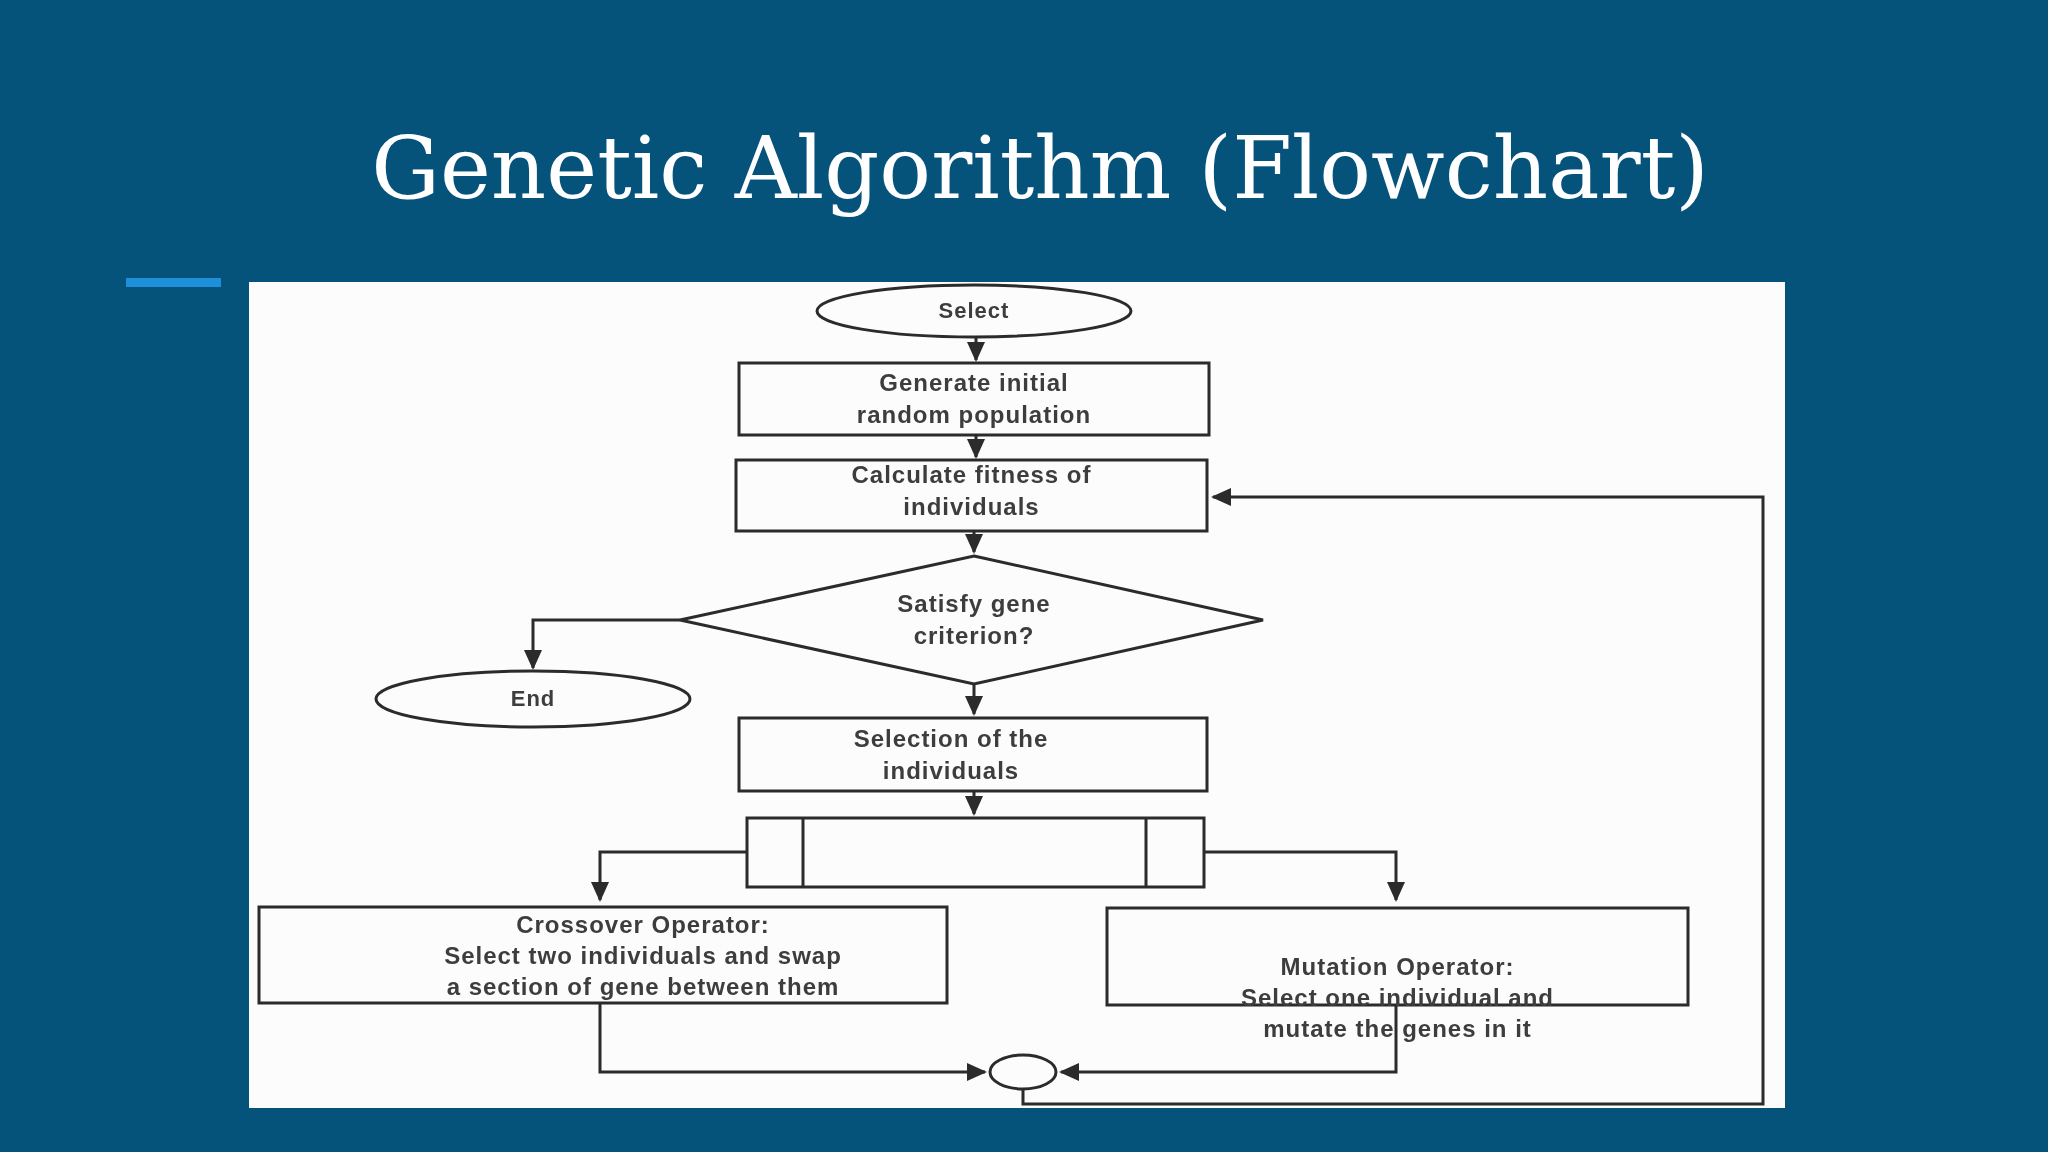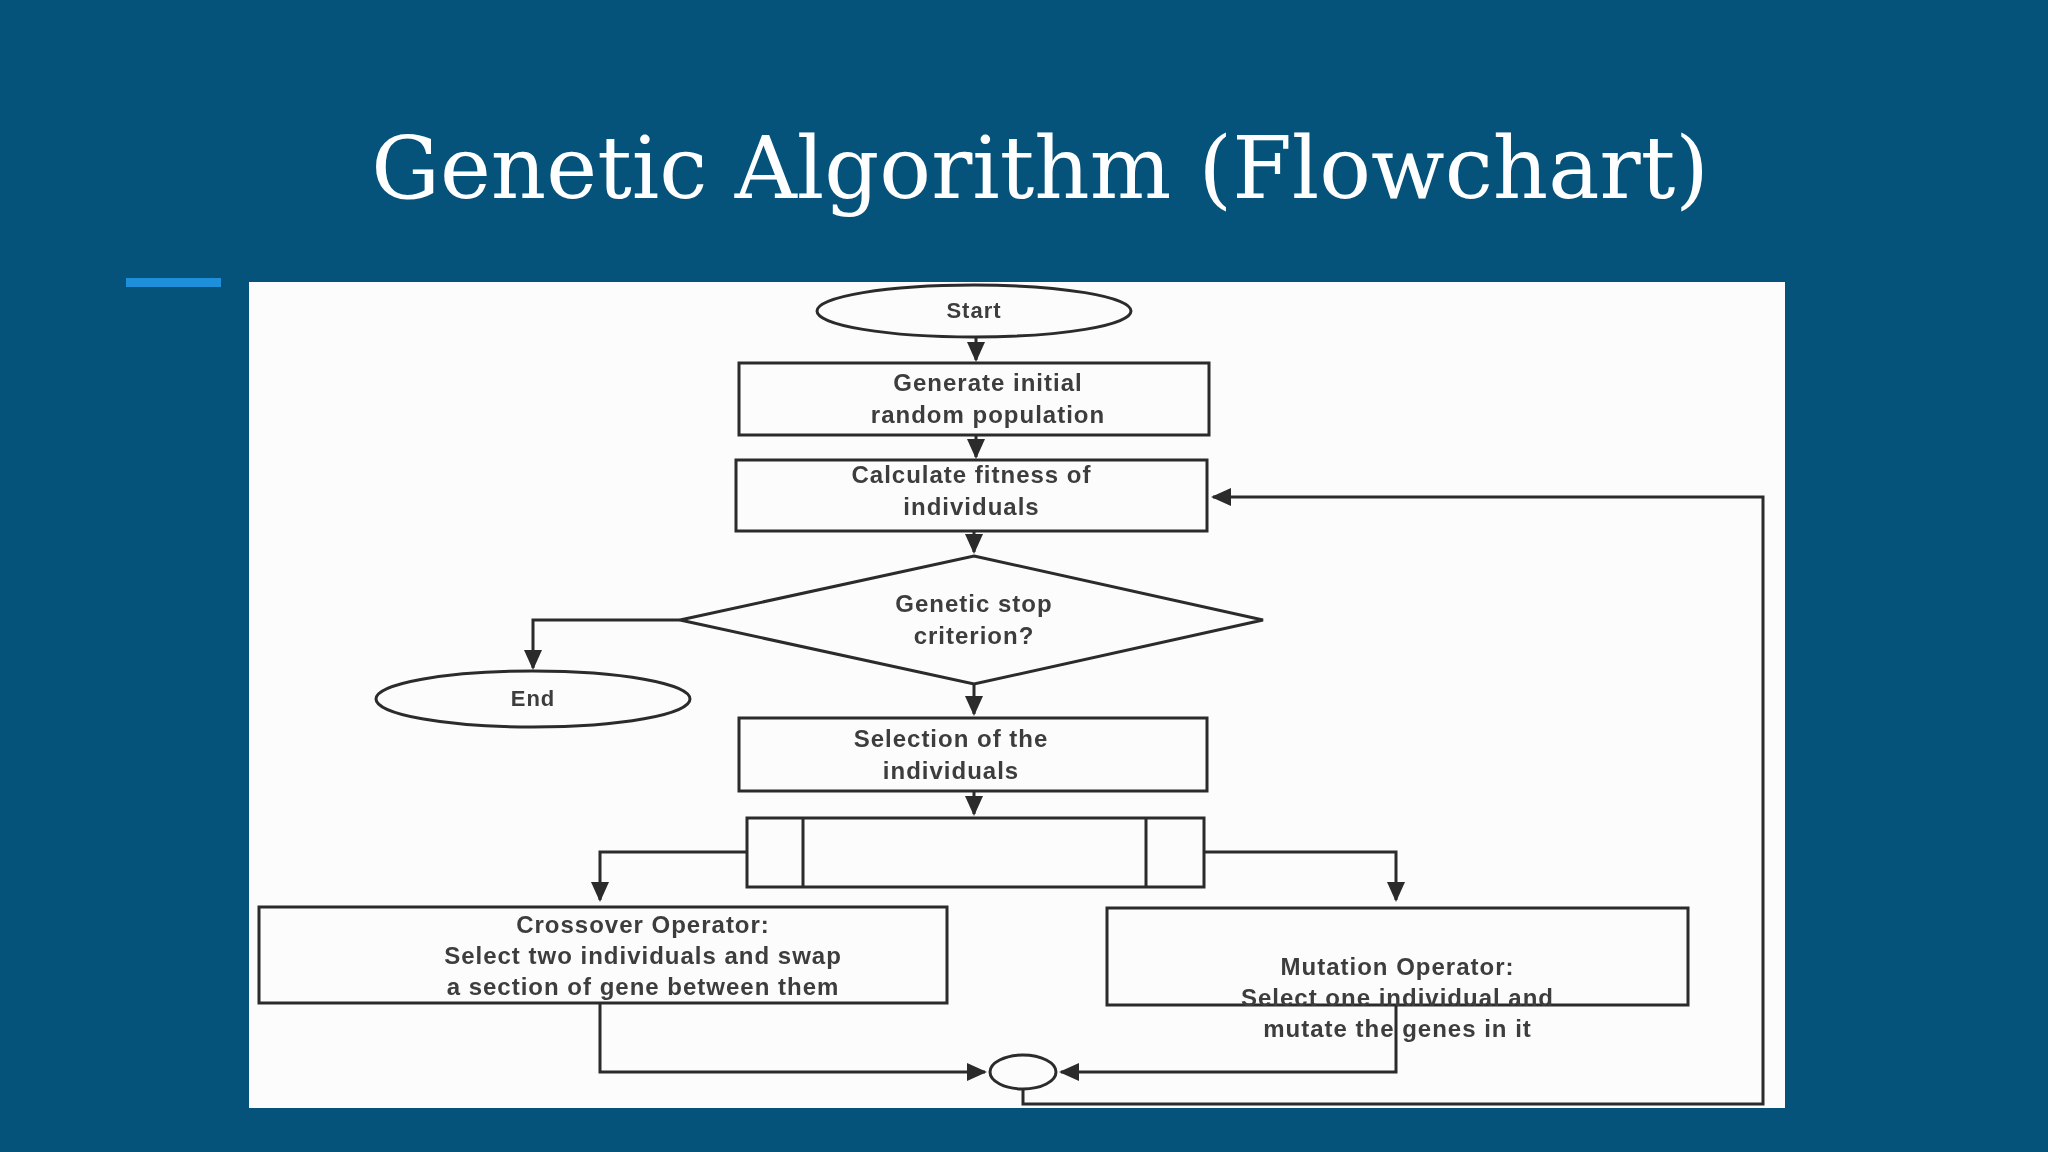--- a/index.html
+++ b/index.html
@@ -61,26 +61,26 @@
       <path class="pline" marker-end="url(#ah)" d="M431,338 H284 V386"></path>
       <path class="pline" marker-end="url(#ah)" d="M725,402 V432"></path>
       <path class="pline" marker-end="url(#ah)" d="M725,509 V532"></path>
       <path class="pline" marker-end="url(#ah)" d="M498,570 H351 V618"></path>
       <path class="pline" marker-end="url(#ah)" d="M955,570 H1147 V618"></path>
       <path class="pline" marker-end="url(#ah)" d="M351,721 V790 H736"></path>
       <path class="pline" marker-end="url(#ah)" d="M1147,723 V790 H812"></path>
       <path class="pline" marker-end="url(#ah)" d="M774,807 V822 H1514 V215 H964"></path>
     </svg>
 
-    <div class="lbl small" style="left:568px;top:3px;width:314px;height:52px;">Start</div>
-    <div class="lbl" style="left:490px;top:81px;width:470px;height:72px;margin-left:14px;">Generate initial
+    <div class="lbl small" style="left:568px;top:3px;width:314px;height:52px;">Select</div>
+    <div class="lbl" style="left:490px;top:81px;width:470px;height:72px;">Generate initial
 random population</div>
     <div class="lbl" style="left:487px;top:178px;width:471px;height:62px;">Calculate fitness of
 individuals</div>
-    <div class="lbl" style="left:525px;top:291px;width:400px;height:94px;">Genetic stop
+    <div class="lbl" style="left:525px;top:291px;width:400px;height:94px;">Satisfy gene
 criterion?</div>
     <div class="lbl small" style="left:127px;top:390px;width:314px;height:54px;">End</div>
     <div class="lbl" style="left:490px;top:436px;width:424px;height:73px;">Selection of the
 individuals</div>
     <div class="lbl tri" style="left:10px;top:625px;width:768px;height:96px;">Crossover Operator:
 Select two individuals and swap
 a section of gene between them</div>
     <div class="lbl tri" style="left:858px;top:626px;width:581px;height:124px;margin-top:27px;">Mutation Operator:
 Select one individual and
 mutate the genes in it</div>

